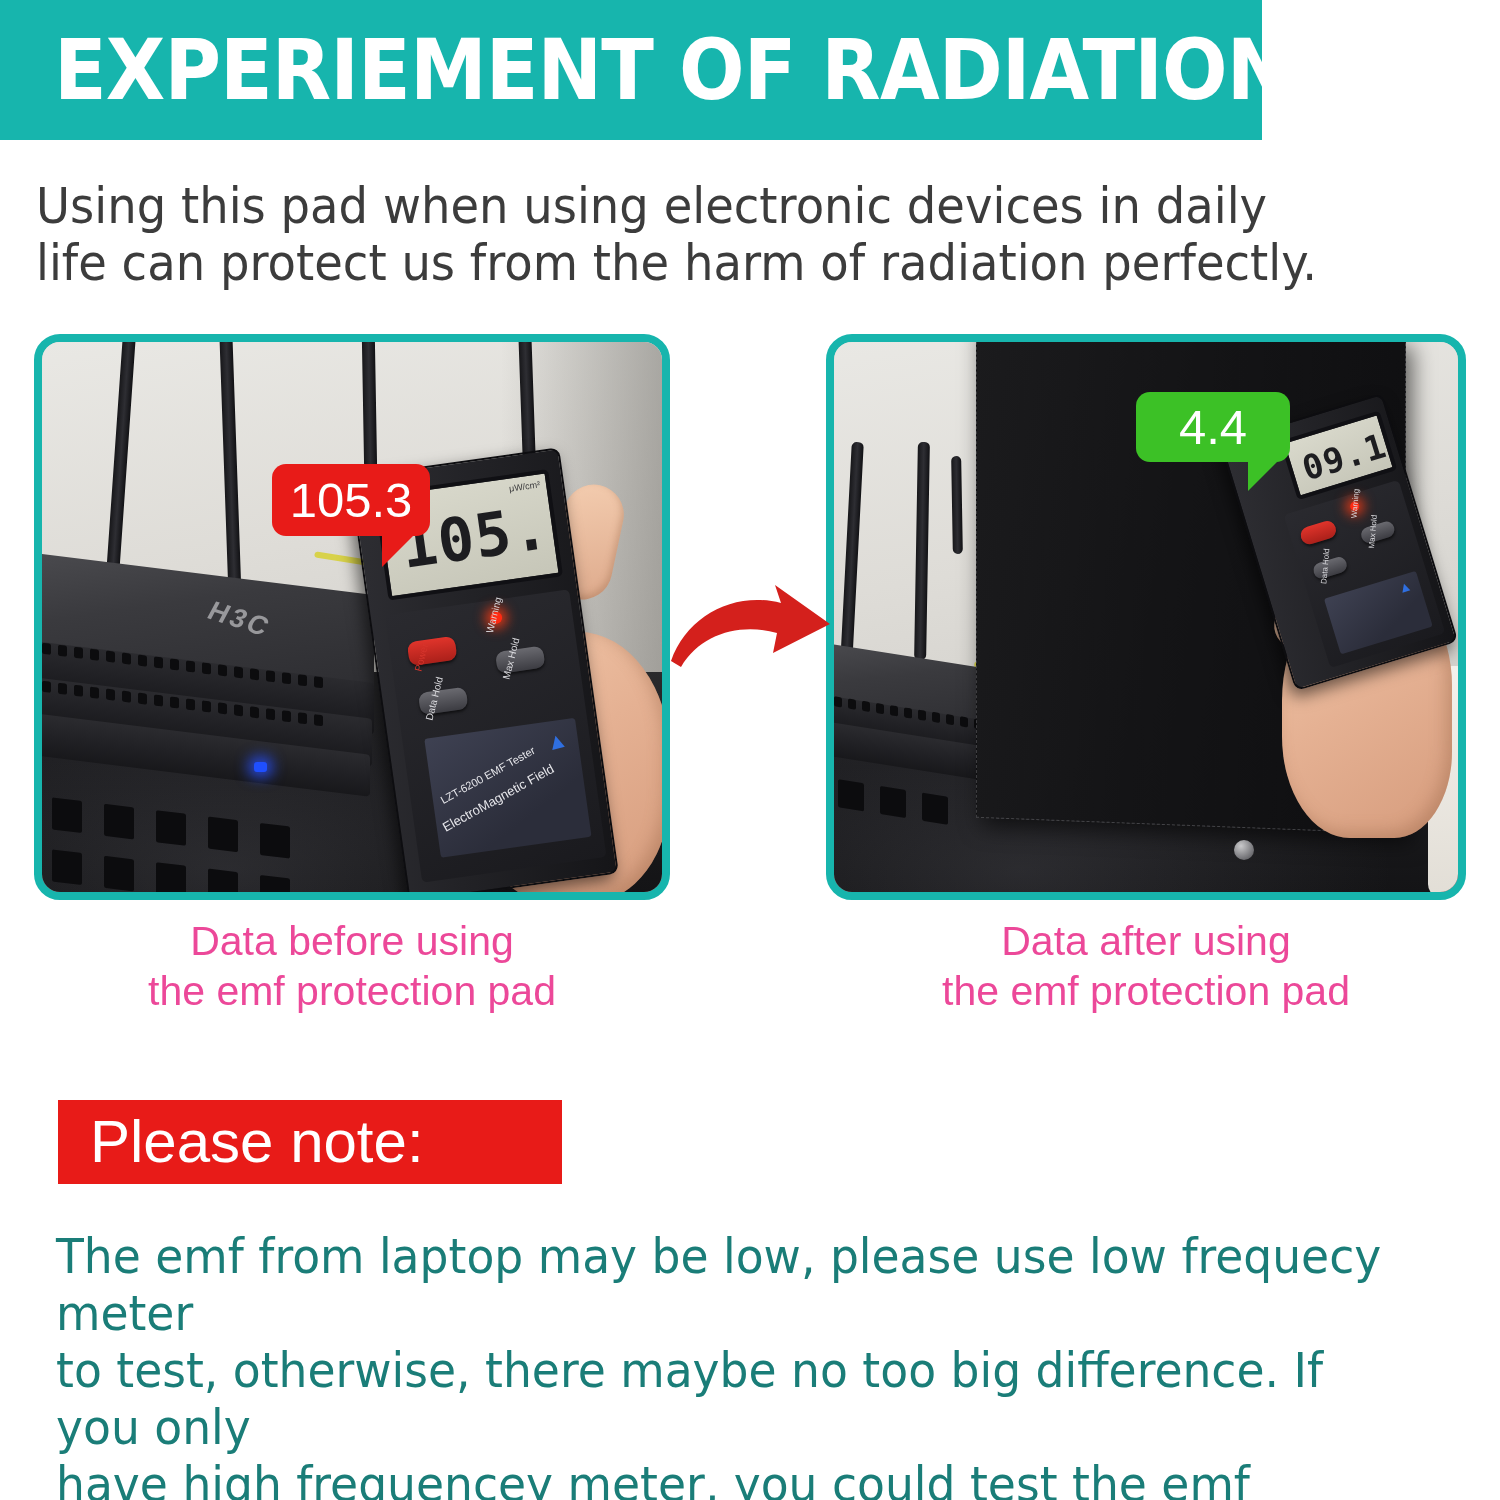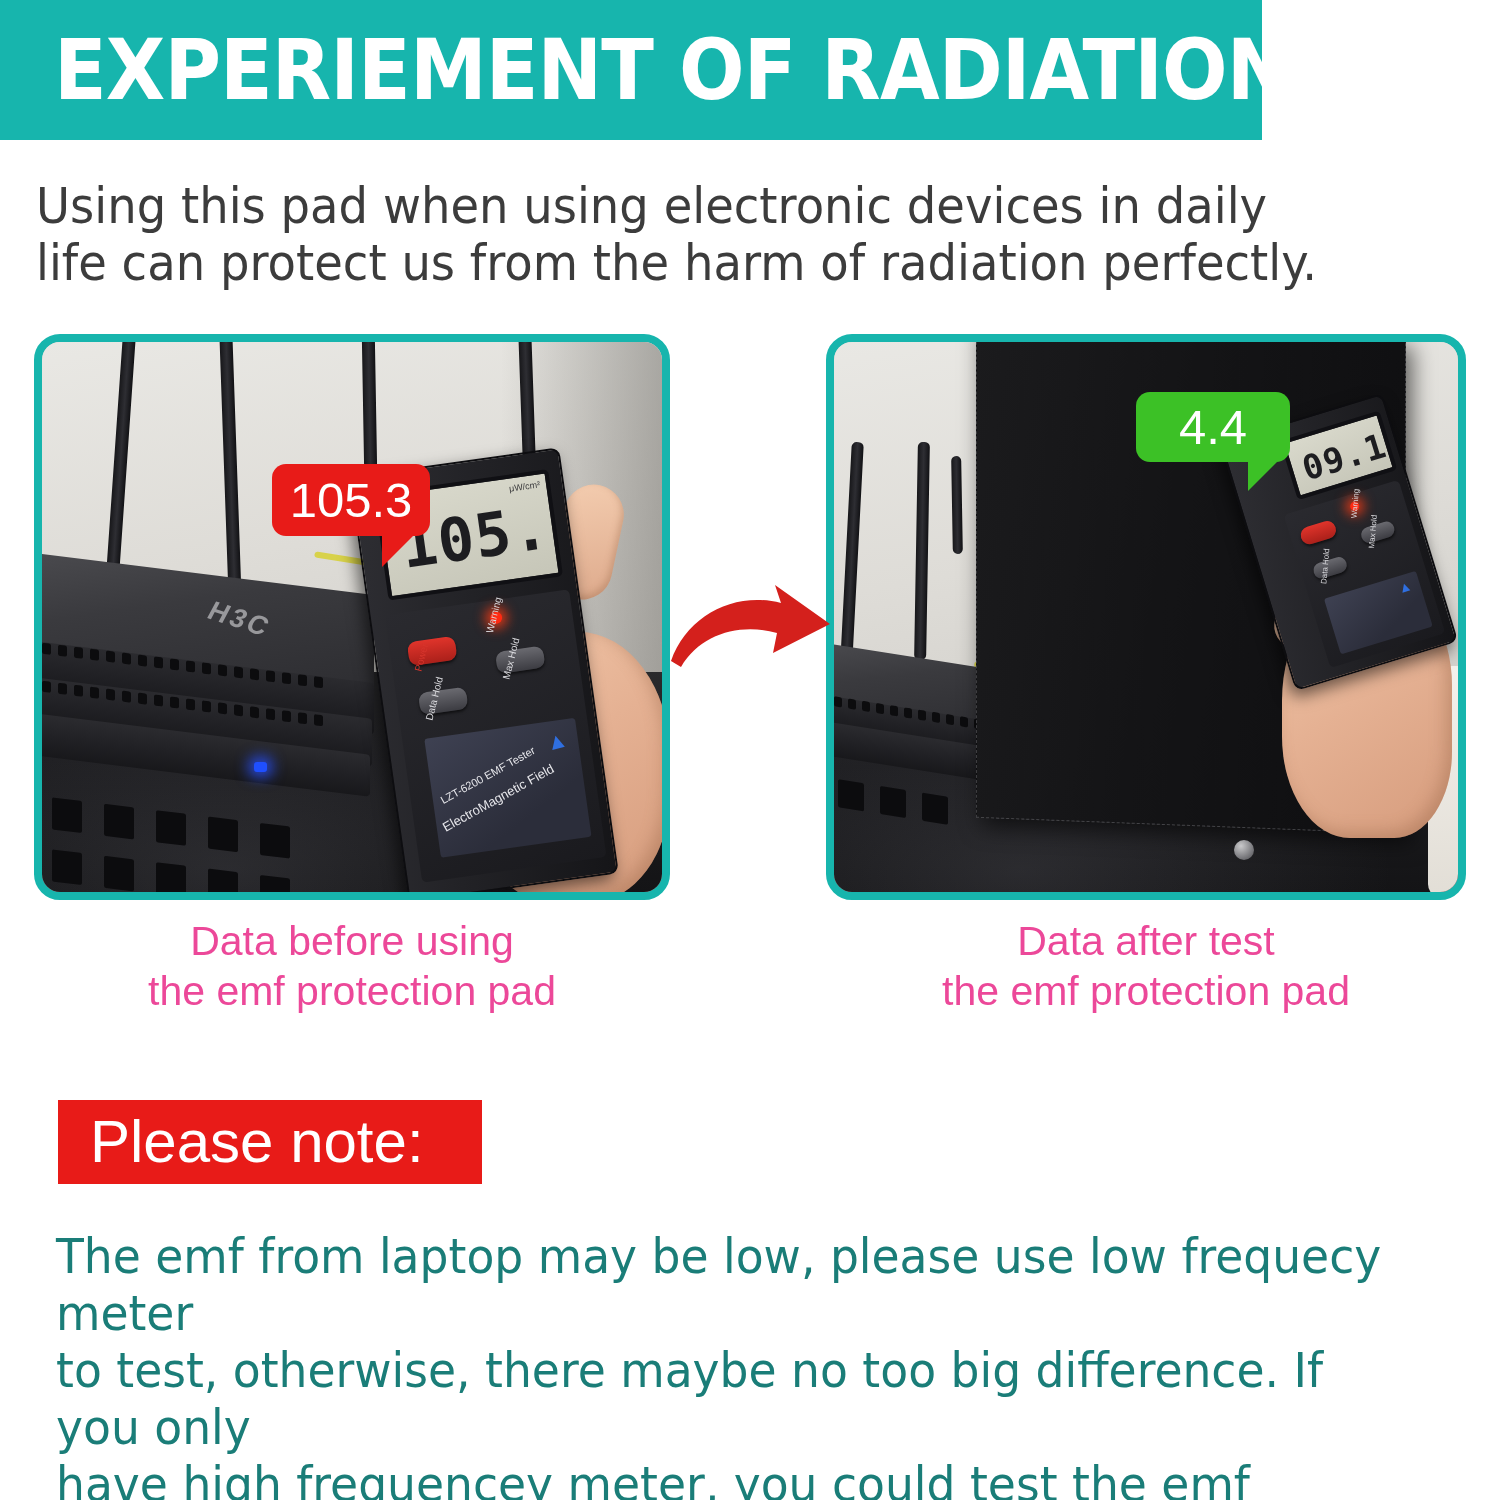--- a/index.html
+++ b/index.html
@@ -249,21 +249,21 @@
     font-size:41px;
     line-height:50px;
     text-align:center;
     white-space:pre-line;
   }
   #caption-before{ left:34px; top:916px; width:636px; }
   #caption-after { left:826px; top:916px; width:640px; }
 
   
   #note-banner{
-    position:absolute; left:58px; top:1100px; width:424px; height:84px;
+    position:absolute; left:58px; top:1100px; width:504px; height:84px;
     background:#e81b18;
     display:flex; align-items:center;
   }
   #note-banner-label{
     color:#ffffff;
     font-family:"Liberation Sans", sans-serif;
     font-size:60px;
     margin-left:32px;
     line-height:60px;
   }
@@ -474,21 +474,21 @@
       </div>
     </div>
   </div>
 </div>
 
 <div id="badge-after-tail" class="badge-tail"></div>
 <div id="badge-after" class="badge">4.4</div>
 
 <div id="caption-before" class="caption">Data before using
 the emf protection pad</div>
-<div id="caption-after" class="caption">Data after test
+<div id="caption-after" class="caption">Data after using
 the emf protection pad</div>
 
 <div id="note-banner">
   <div id="note-banner-label">Please note:</div>
 </div>
 <div id="note-body">The emf from laptop may be low, please use low frequecy meter
 to test, otherwise, there maybe no too big difference. If you only
 have high frequencey meter, you could test the emf difference of
 microwave, router or other high frequency electrical appliances</div>
 

